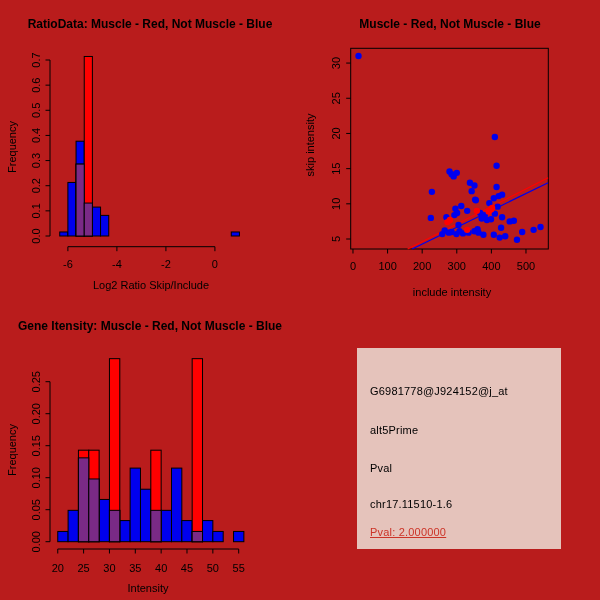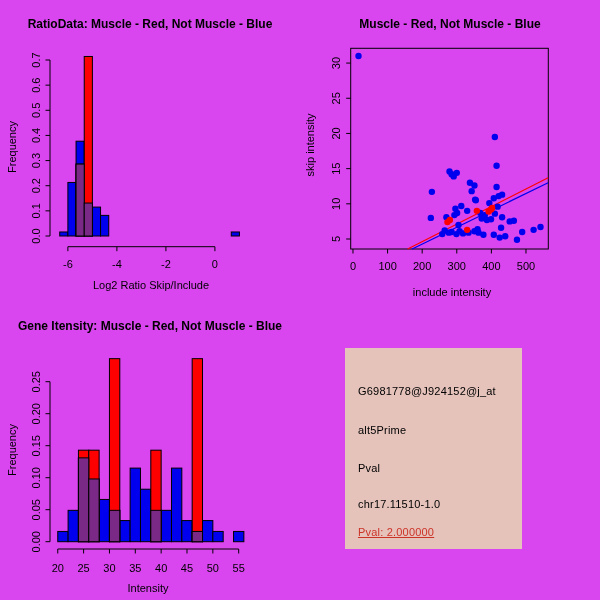--- a/index.html
+++ b/index.html
@@ -1,20 +1,20 @@
 <!DOCTYPE html>
 <html><head>
 <meta charset="utf-8">
 <style>
   html,body{margin:0;padding:0;background:#fff;}
-  .canvas{position:relative;width:600px;height:600px;background:#d946ef;overflow:hidden;
+  .canvas{position:relative;width:600px;height:600px;background:#b91c1c;overflow:hidden;
           font-family:"Liberation Sans", sans-serif;}
   svg.panel{position:absolute;width:300px;height:300px;overflow:visible;}
   svg text{font-family:"Liberation Sans", sans-serif;fill:#000;}
-  .info-panel{position:absolute;left:345px;top:348px;width:177px;height:201px;}
+  .info-panel{position:absolute;left:357px;top:348px;width:204px;height:201px;}
   .info-line{position:absolute;left:13px;font-size:11px;color:#000;white-space:nowrap;letter-spacing:0.2px;}
   .l1{top:37px}.l2{top:76px}.l3{top:114px}.l4{top:150px}.l5{top:178px}
 </style>
 </head>
 <body>
 
 <div class="canvas">
   <svg id="chart-ratio_hist" class="panel" style="left:0;top:0">
       <text x="150" y="28" font-size="12" text-anchor="middle" fill="#000" font-weight="bold">RatioData: Muscle - Red, Not Muscle - Blue</text>
       <text x="151" y="289" font-size="11" text-anchor="middle" fill="#000">Log2 Ratio Skip/Include</text>
@@ -212,16 +212,16 @@
       <line x1="50" y1="113.69999999999999" x2="45.5" y2="113.69999999999999" stroke="#000000"></line>
       <text x="40" y="113.69999999999999" font-size="11" text-anchor="middle" fill="#000" transform="rotate(-90 40 113.69999999999999)">0.20</text>
       <line x1="50" y1="81.69999999999999" x2="45.5" y2="81.69999999999999" stroke="#000000"></line>
       <text x="40" y="81.69999999999999" font-size="11" text-anchor="middle" fill="#000" transform="rotate(-90 40 81.69999999999999)">0.25</text>
     </svg>
 
   <div class="info-panel" id="info-panel" style="background: rgb(229, 195, 187);">
     <div class="info-line l1">G6981778@J924152@j_at</div>
     <div class="info-line l2">alt5Prime</div>
     <div class="info-line l3">Pval</div>
-    <div class="info-line l4">chr17.11510-1.0</div>
+    <div class="info-line l4">chr17.11510-1.6</div>
     <div class="info-line l5" id="pval-line" style="color: rgb(204, 51, 39); text-decoration: underline;">Pval: 2.000000</div>
   </div>
 </div>
 
 </body></html>

